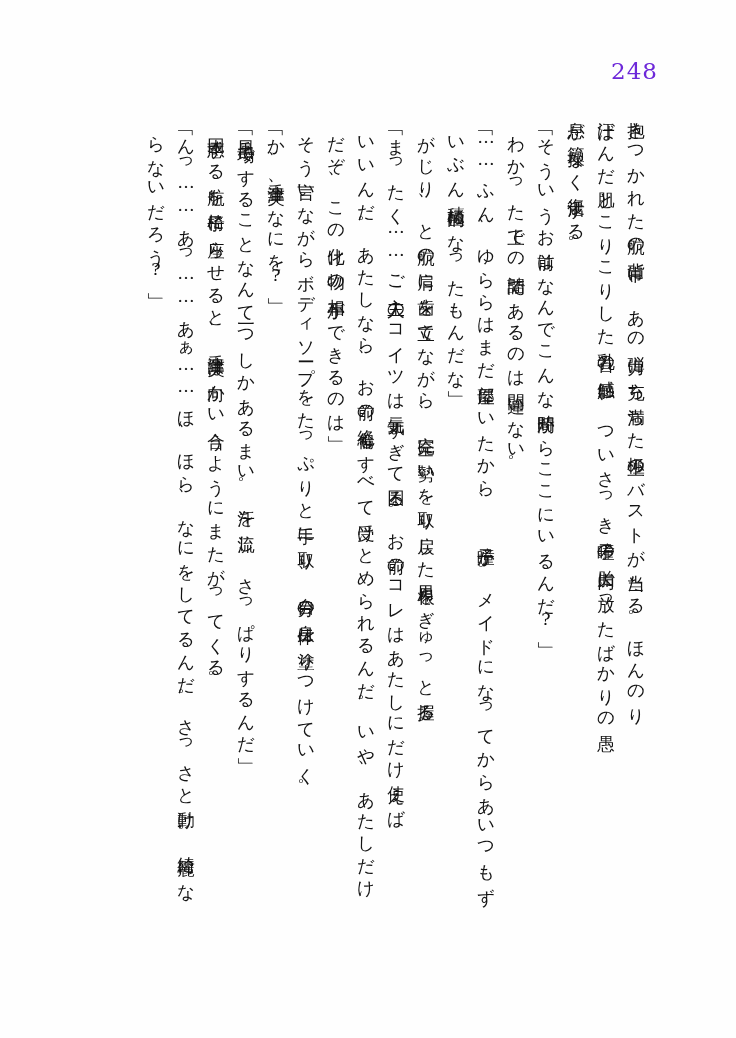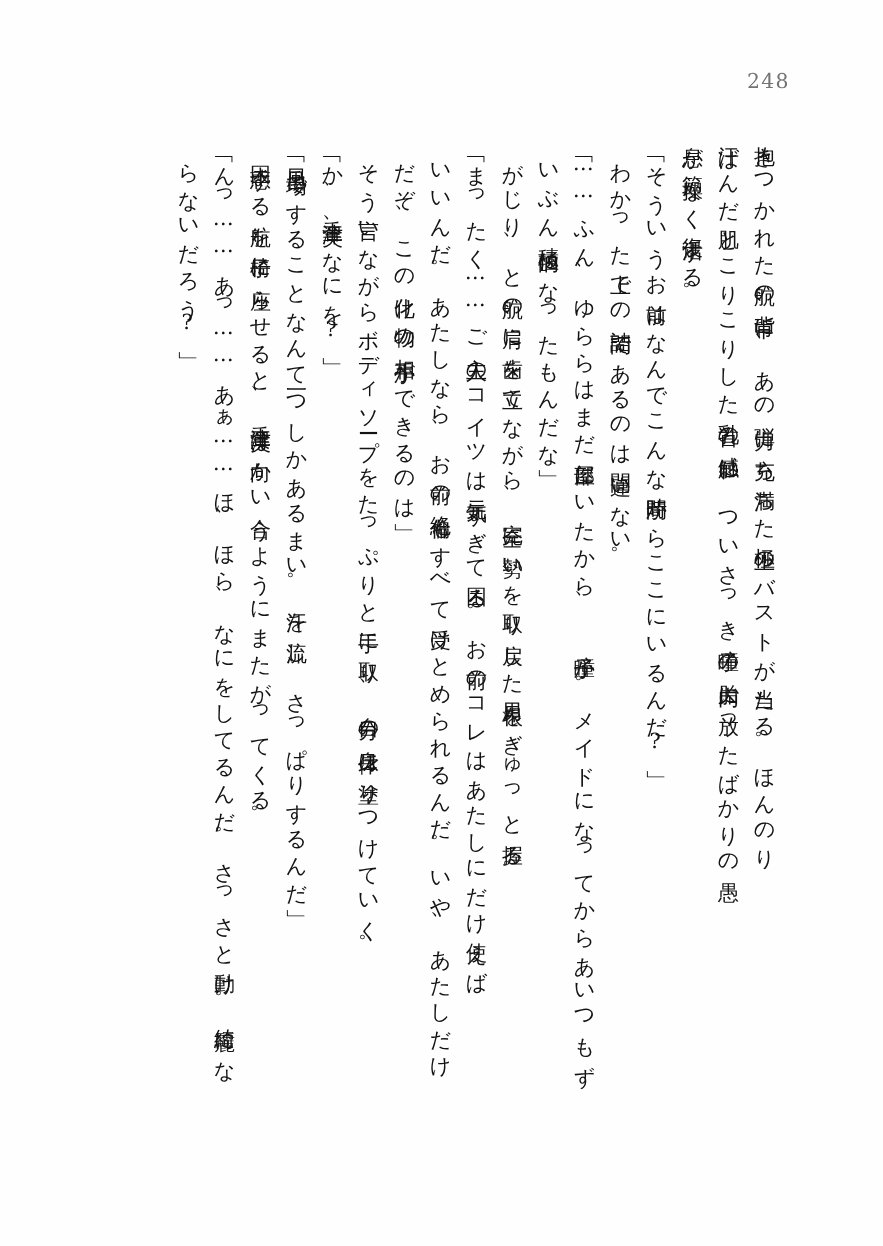--- a/index.html
+++ b/index.html
@@ -21,23 +21,23 @@
     height: 1038px;
     background: #fefefe;
     box-sizing: border-box;
   }
 
   
   .page-number {
     position: absolute;
     top: 58px;
     right: 78px;
-    font-size: 17px;
+    font-size: 23px;
     letter-spacing: 1px;
-    color: #737373;
+    color: #6d28d9;
     font-family: "DejaVu Serif", "Liberation Serif", serif;
   }
 
   
   .body-text {
     position: absolute;
     top: 108px;
     left: 92px;
     right: 92px;
     height: 850px;

